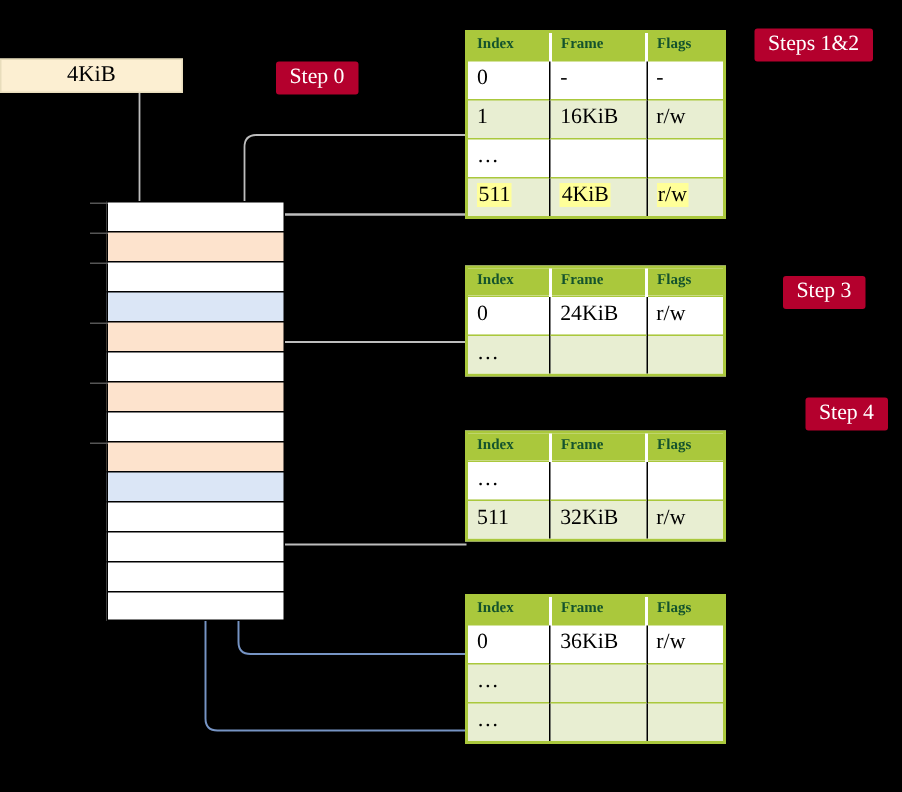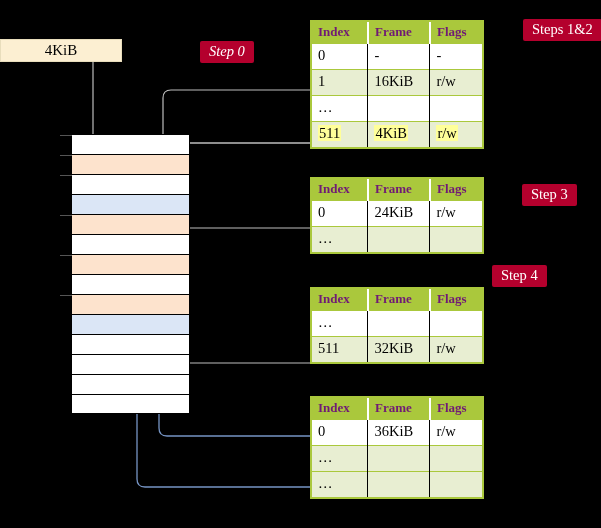--- a/index.html
+++ b/index.html
@@ -56,22 +56,22 @@
   .ptable{
     position:absolute;
     border:2px solid #aac83c;
     border-collapse:collapse;
     background:#fff;
     z-index:3;
     font-size:14px;
   }
   .ptable table{border-collapse:collapse;width:100%;}
   .ptable th{
-    background:#aac83c;color:#701a75;
-    font-weight:bold;font-size:13px;
+    background:#aac83c;color:#14532d;
+    font-weight:bold;font-size:10px;
     text-align:left;padding:3px 6px 4px 6px;
     border-right:2px solid #fff;
     line-height:1.05;
   }
   .ptable th:last-child{border-right:none;}
   .ptable td{
     padding:3px 6px 4px 6px;
     border-right:1px solid #000;
     border-top:1px solid #aac83c;
     line-height:1.1;
@@ -128,30 +128,30 @@
       <path d="M311,436 L167,436 Q159,436 159,428 L159,215" marker-end="url(#ahBlueUp)"></path>
 
       <path d="M311,487 L145,487 Q137,487 137,479 L137,332" marker-end="url(#ahBlueUp)"></path>
     </g>
   </svg>
 
   <div class="banner" id="banner" style="left:0px;top:39px;width:120px;height:21px;">
     <span>4KiB</span>
   </div>
 
-  <div class="badge" style="left:200px;top:41px;font-style:italic;">
+  <div class="badge" style="left:184px;top:41px;">
     <span>Step 0</span>
   </div>
-  <div class="badge" style="left:523px;top:19px;">
+  <div class="badge" style="left:503px;top:19px;">
     <span>Steps 1&amp;2</span>
   </div>
   <div class="badge" style="left:522px;top:159px;margin-top:25px;">
     <span>Step 3</span>
   </div>
-  <div class="badge" style="left:492px;top:265px;">
+  <div class="badge" style="left:537px;top:265px;">
     <span>Step 4</span>
   </div>
 
   <div id="memcol">
       <div class="mrow" style="position: relative;">
         <span class="tick" style="top: 0px;"></span>
       </div>
       <div class="mrow orange" style="position: relative;">
         <span class="tick" style="top: 0px;"></span>
       </div>

